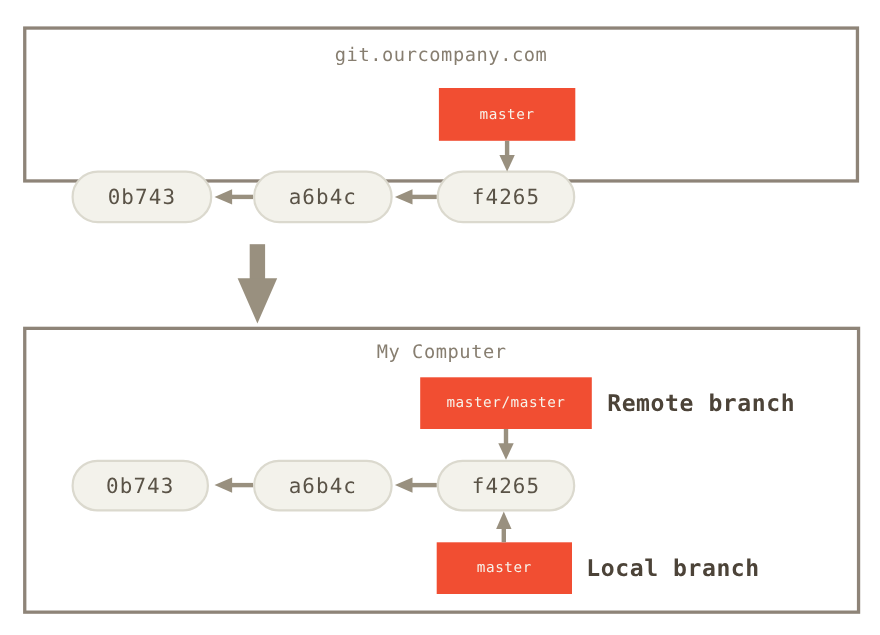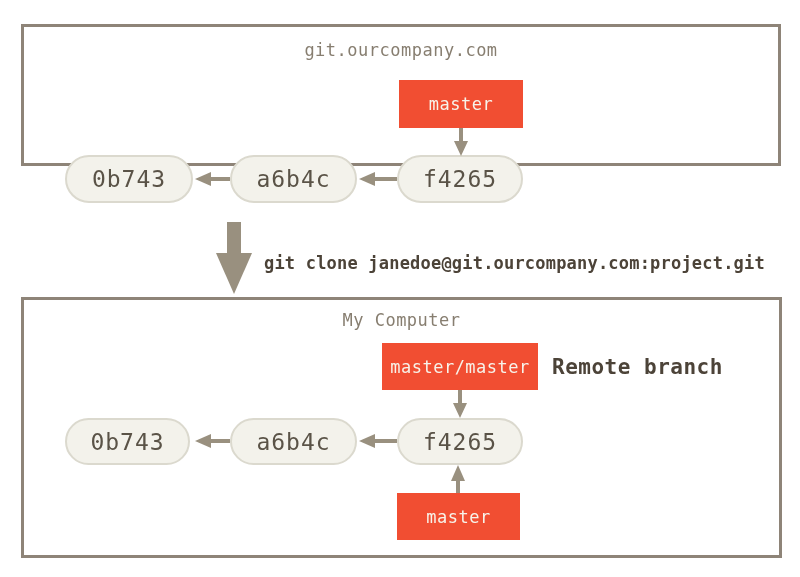--- a/index.html
+++ b/index.html
@@ -18,29 +18,29 @@
   .box-title {
     position:absolute; left:0; right:0; text-align:center;
     font-size:17px; color:var(--title-text,#877E70);
     letter-spacing:0.5px; white-space:nowrap;
   }
   .branch-box {
     position:absolute; box-sizing:border-box;
     background:var(--accent-red,#F14E32);
     color:var(--branch-text,#F7F3EA);
     display:flex; align-items:center; justify-content:center;
-    font-size:17px; letter-spacing:0.5px; white-space:nowrap;
+    font-size:13px; letter-spacing:0.5px; white-space:nowrap;
   }
   .commit {
     position:absolute; box-sizing:border-box;
     background:var(--node-fill,#F3F2EB);
     border:2px solid var(--node-border,#DBD9CE);
     border-radius:26px;
     display:flex; align-items:center; justify-content:center;
-    font-size:23px; color:var(--node-text,#5A5347);
+    font-size:19px; color:var(--node-text,#5A5347);
     letter-spacing:1px; white-space:nowrap;
   }
   .annotation {
     position:absolute; display:flex; align-items:center;
     font-size:21px; font-weight:bold; color:var(--label-text,#4C4338);
     letter-spacing:0.5px; white-space:nowrap;
   }
   .clone-cmd {
     position:absolute; left:264px; top:253px;
     font-size:17px; font-weight:bold; color:var(--label-text,#4C4338);
@@ -59,30 +59,30 @@
 <div class="canvas">
 
   <div class="outer-box box-server">
     <div class="box-title" style="top:13px;">git.ourcompany.com</div>
     <div class="branch-box" style="left:375px; top:53px; width:124px; height:48px;">master</div>
     <div class="commit" style="left:41px; top:128px; width:128px; height:48px;">0b743</div>
     <div class="commit" style="left:206px; top:128px; width:127px; height:48px;">a6b4c</div>
     <div class="commit" style="left:373px; top:128px; width:126px; height:48px;">f4265</div>
   </div>
 
-  <div class="clone-cmd">git clone janedoe@git.ourcompany.com:project.git</div>
 
   <div class="outer-box box-local">
     <div class="box-title" style="top:10px;">My Computer</div>
     <div class="branch-box" style="left:358px; top:43px; width:156px; height:47px;">master/master</div>
     <div class="annotation" style="left:528px; top:43px; height:47px;">Remote branch</div>
     <div class="commit" style="left:41px; top:118px; width:125px; height:47px;">0b743</div>
     <div class="commit" style="left:206px; top:118px; width:127px; height:47px;">a6b4c</div>
     <div class="commit" style="left:373px; top:118px; width:126px; height:47px;">f4265</div>
     <div class="branch-box" style="left:373px; top:193px; width:123px; height:47px;">master</div>
+    <div class="annotation" style="left:509px; top:193px; height:47px;">Local branch</div>
   </div>
 
   <svg class="arrows" viewBox="0 0 800 577">
 
     <g>
       <line x1="461" y1="128" x2="461" y2="142"></line>
       <polygon points="461,156 454,141 468,141"></polygon>
     </g>
 
     <g>

